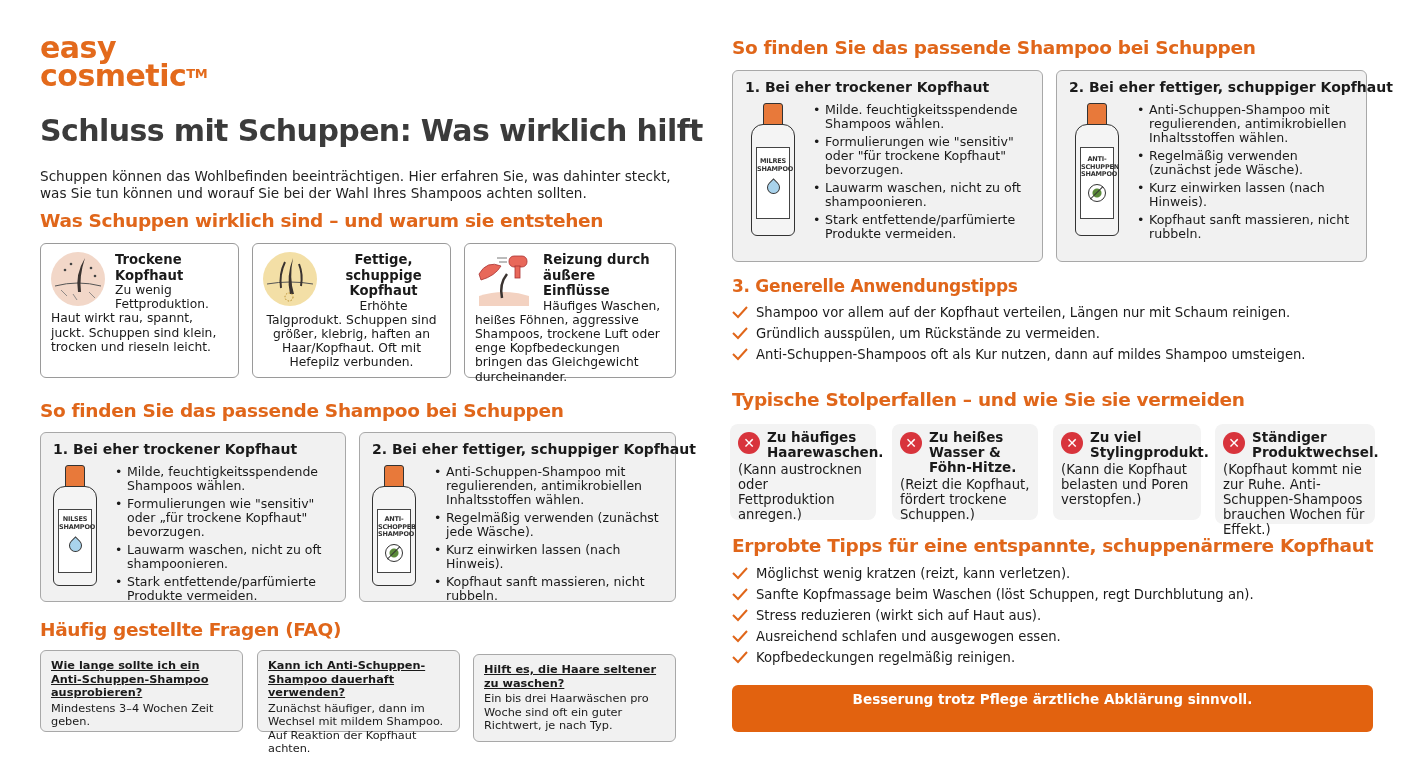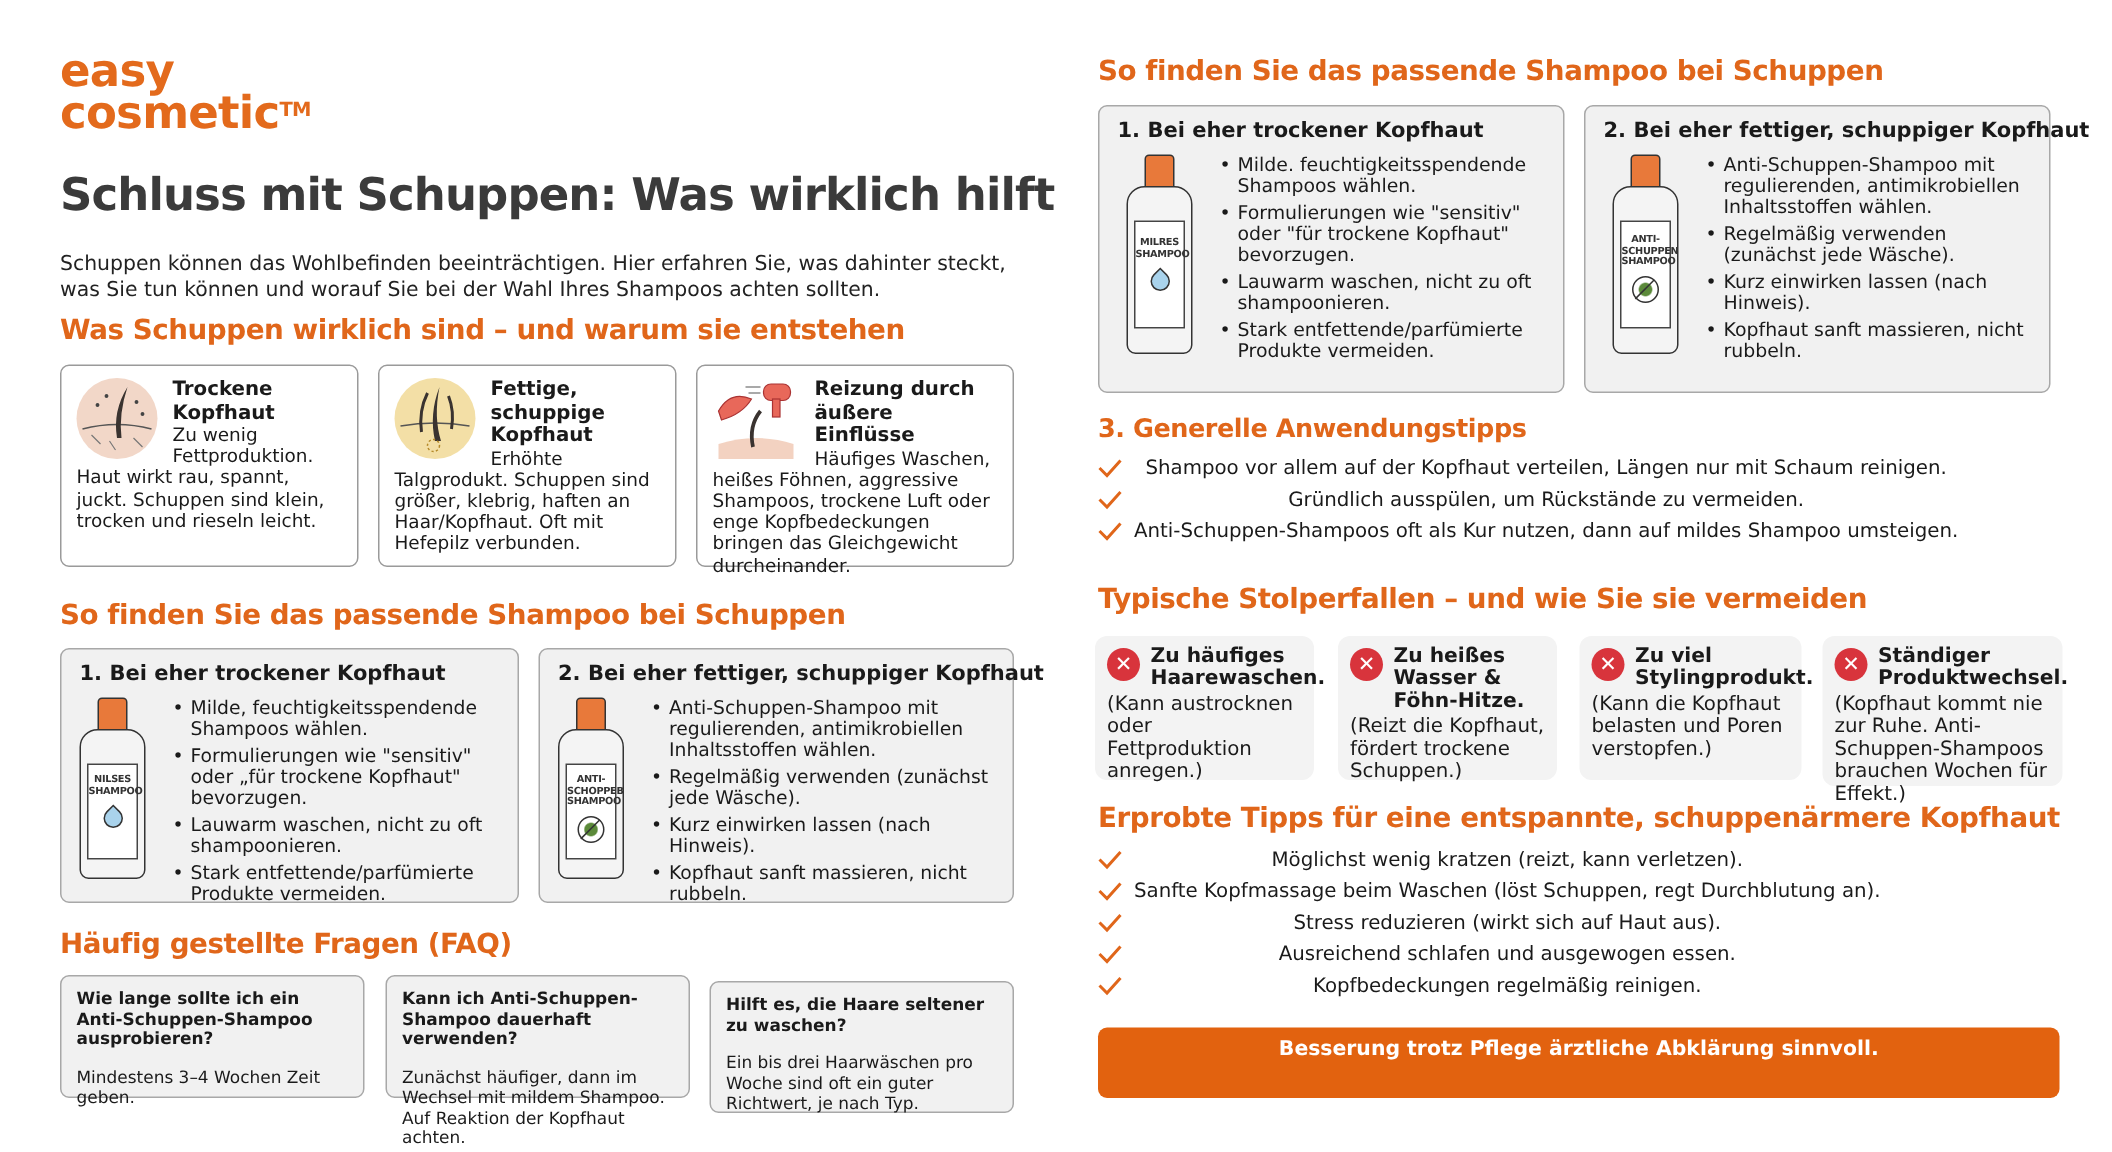--- a/index.html
+++ b/index.html
@@ -22,23 +22,23 @@
     .bottle .cap { width: 20px; height: 22px; background: #e8793a; border: 1.5px solid #333; border-radius: 3px 3px 0 0; margin: 0 auto; }
     .bottle .body { width: 44px; height: 100px; border: 1.5px solid #333; border-radius: 12px 12px 6px 6px; background: #f4f4f4; margin-top: -1px; padding: 22px 4px 4px; }
     .bottle .label { border: 1px solid #444; background: #fff; height: 64px; font-size: 6.5px; line-height: 7.5px; text-align: center; font-weight: 700; padding-top: 6px; color: #333; letter-spacing: -0.2px; }
     .drop { width: 13px; height: 13px; background: #a9d3ec; border: 1px solid #333; border-radius: 0 50% 50% 50%; transform: rotate(45deg); margin: 8px auto 0; }
     .germ { width: 18px; height: 18px; border: 1.3px solid #333; border-radius: 50%; margin: 5px auto 0; position: relative; background: radial-gradient(circle, #5b8a3a 0 4px, #fff 5px); }
     .germ::after { content: ""; position: absolute; left: 7px; top: -1px; width: 1.3px; height: 18px; background: #333; transform: rotate(45deg); }
     ul.bullets { list-style: none; font-size: 12.5px; line-height: 14px; }
     ul.bullets li { position: relative; padding-left: 12px; margin-bottom: 4px; }
     ul.bullets li::before { content: "•"; position: absolute; left: 0; top: 0; }
     .faq-card { padding: 8px 10px; font-size: 11.3px; line-height: 13.5px; }
-    .faq-q { font-weight: 700; margin-bottom: 12px; }
+    .faq-q { font-weight: 700; margin-bottom: 2px; text-decoration: underline; }
     .checklist { position: absolute; list-style: none; font-size: 13.2px; line-height: 21px; }
-    .checklist li { position: relative; padding-left: 24px; white-space: nowrap; text-align: center; }
+    .checklist li { position: relative; padding-left: 24px; white-space: nowrap; }
     .check { position: absolute; left: 0; top: 3px; width: 16px; height: 14px; }
     .pit-card { position: absolute; background: #f3f3f3; border-radius: 8px; padding: 6px 8px; font-size: 13.2px; line-height: 15px; }
     .pit-head { display: flex; align-items: flex-start; margin-bottom: 2px; }
     .xicon { flex: 0 0 22px; width: 22px; height: 22px; border-radius: 50%; background: #d8343c; color: #fff; font-size: 14px; font-weight: 700; display: flex; align-items: center; justify-content: center; margin-right: 7px; margin-top: 2px; }
     .pit-title { font-weight: 700; font-size: 13.5px; line-height: 15px; }
     .doctor { position: absolute; left: 732px; top: 685px; width: 641px; height: 47px; background: #e2620f; border-radius: 6px; color: #fff; font-weight: 700; font-size: 13.6px; line-height: 17px; text-align: center; padding-top: 6px; }
   </style>
 </head>
 <body>
 
@@ -61,21 +61,21 @@
       <circle cx="14" cy="18" r="1.3" fill="#444"></circle>
         <circle cx="20" cy="12" r="1.3" fill="#444"></circle>
         <circle cx="40" cy="16" r="1.3" fill="#444"></circle>
         <circle cx="44" cy="24" r="1.3" fill="#444"></circle>
     </svg>
   </div>
   <div class="cause-title">Trockene Kopfhaut</div>
   <div>Zu wenig Fettproduktion. Haut wirkt rau, spannt, juckt. Schuppen sind klein, trocken und rieseln leicht.</div>
 </div>
 
-<div class="card cause-card" style="left:252px; top:243px; width:199px; height:135px;">
+<div class="card cause-card" style="left:252px; top:243px; width:199px; height:135px;text-align:center;">
   <div class="cause-icon" style="background:#f3dfa6;">
     <svg width="54" height="54" viewBox="0 0 54 54">
       <path d="M4 32 Q27 28 50 32" stroke="#555" fill="none" stroke-width="1"></path>
       <path d="M27 42 Q23 24 30 6 Q26 26 31 42 Z" fill="#3a3330"></path>
       <path d="M18 36 Q16 22 22 10" stroke="#3a3330" stroke-width="2" fill="none"></path>
       <path d="M38 34 Q40 22 36 12" stroke="#3a3330" stroke-width="2" fill="none"></path>
       <circle cx="26" cy="45" r="4" fill="none" stroke="#b58a2a" stroke-dasharray="1.5 1.5"></circle>
     </svg>
   </div>
   <div class="cause-title">Fettige, schuppige Kopfhaut</div>

